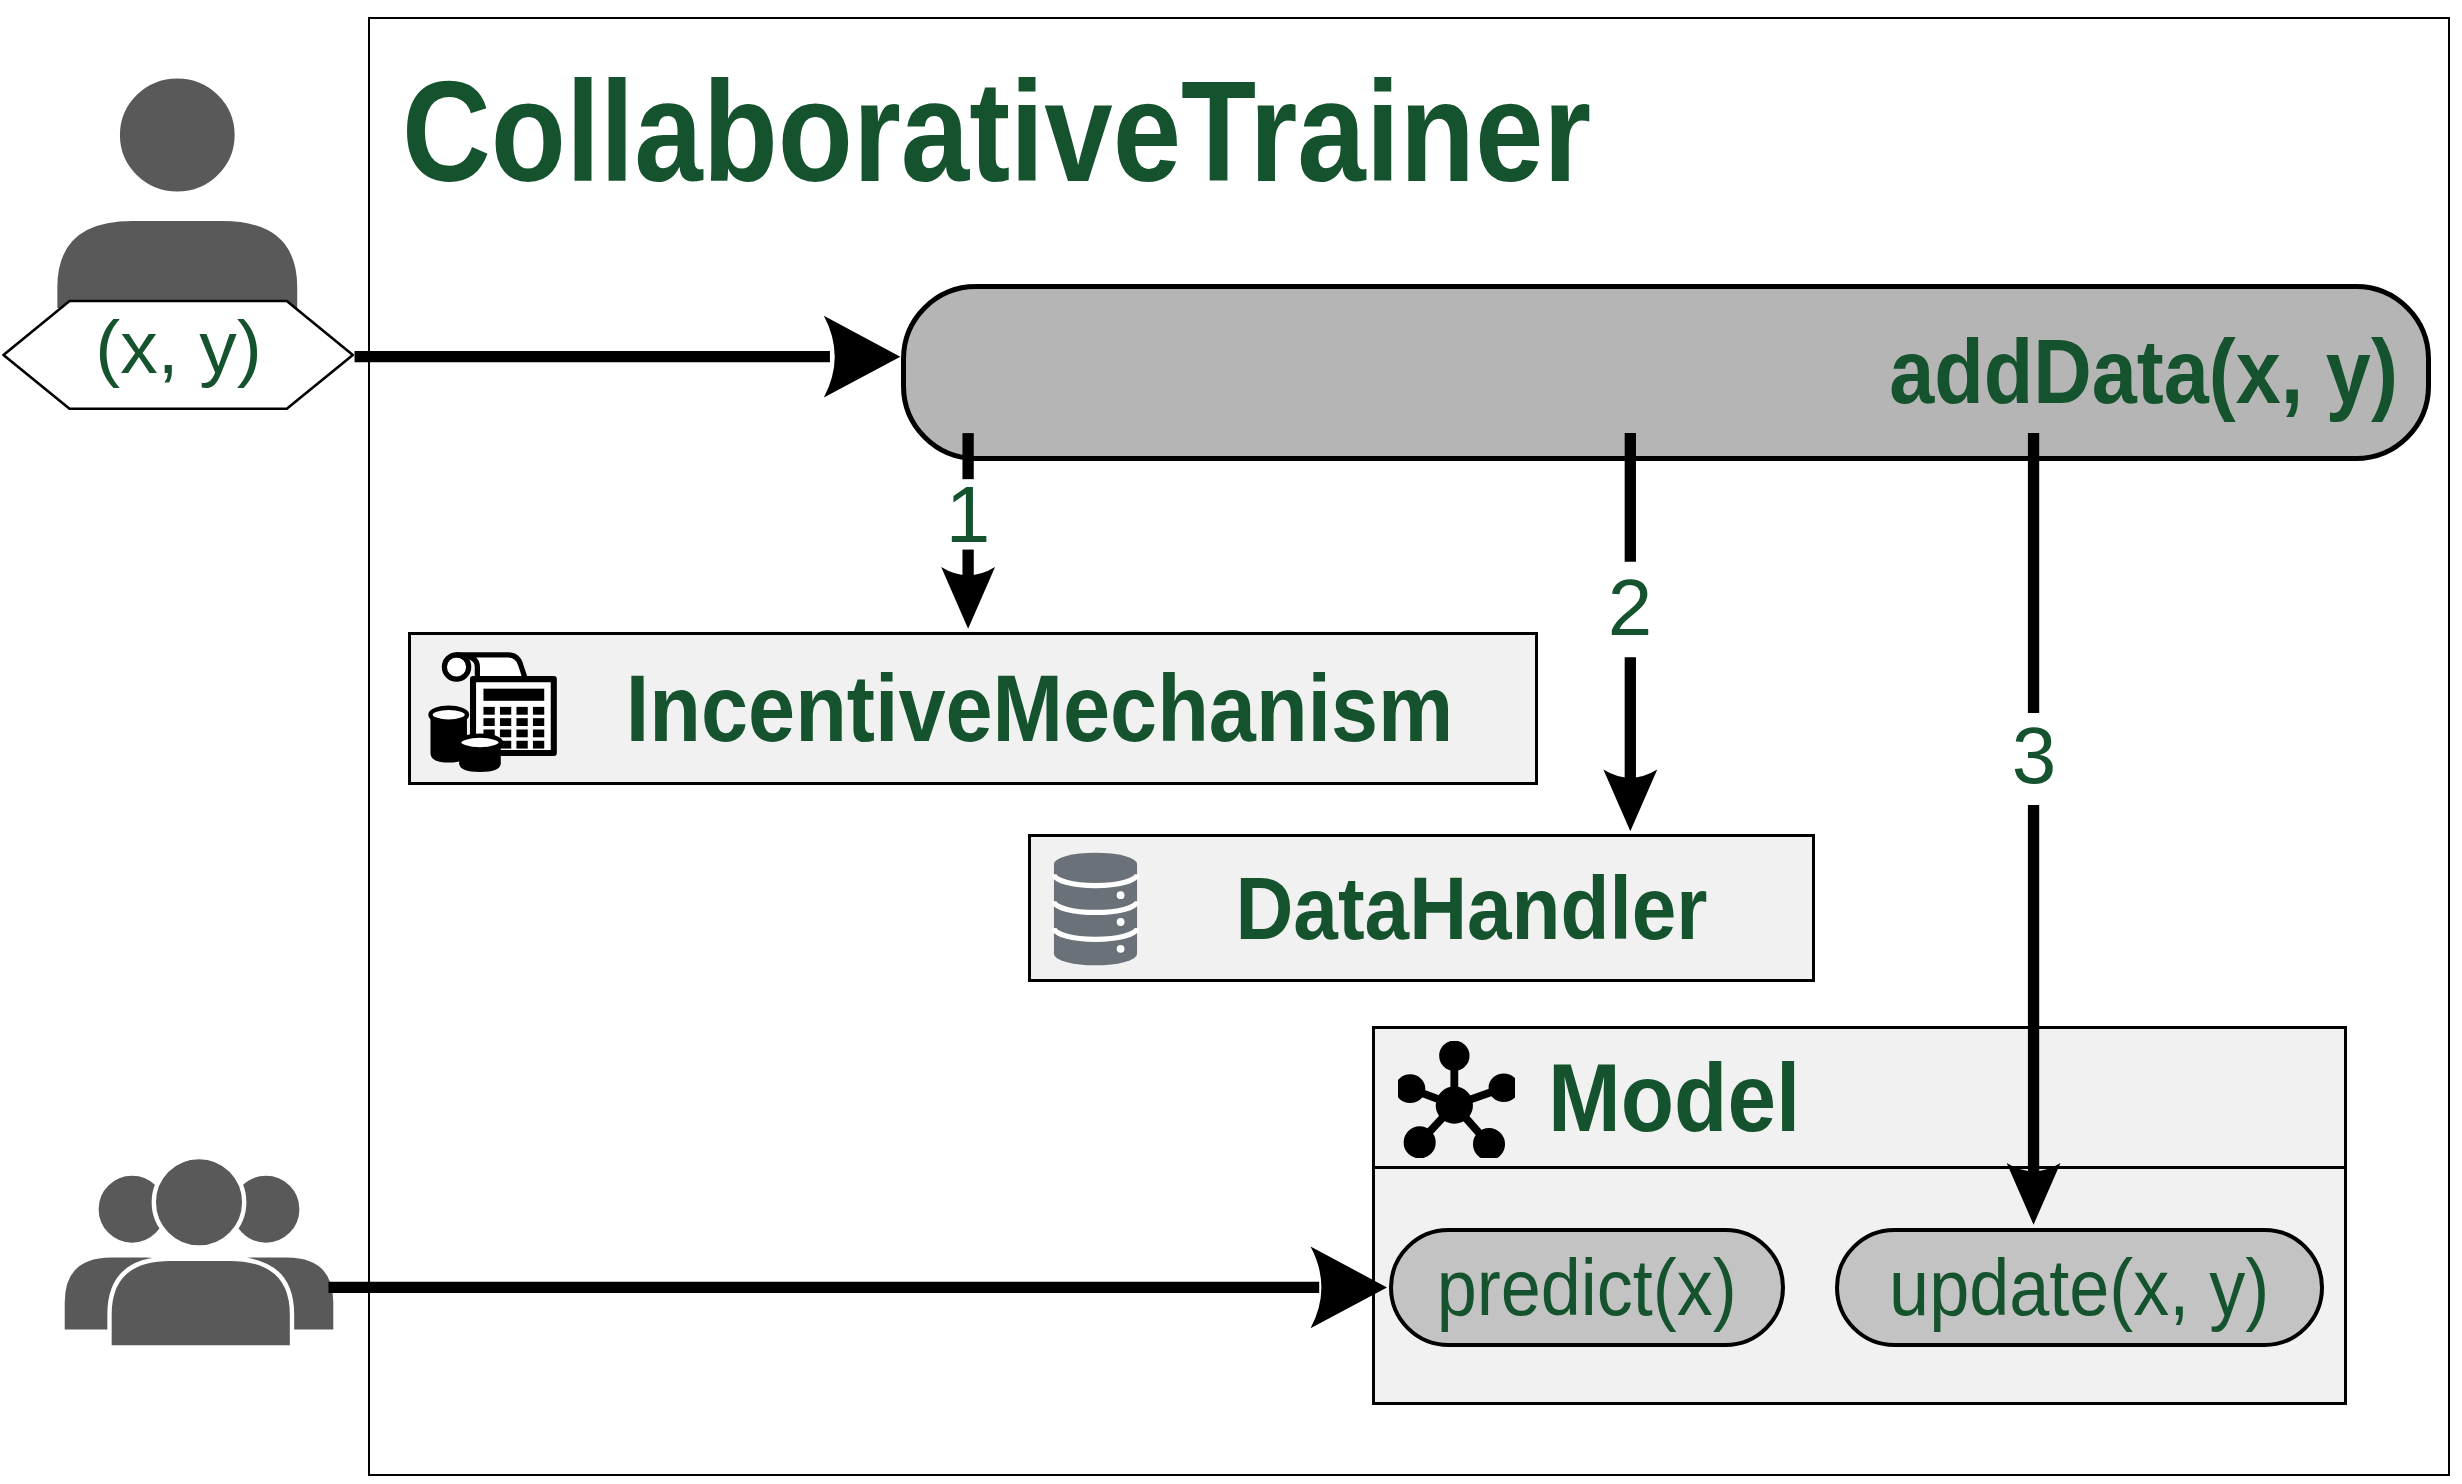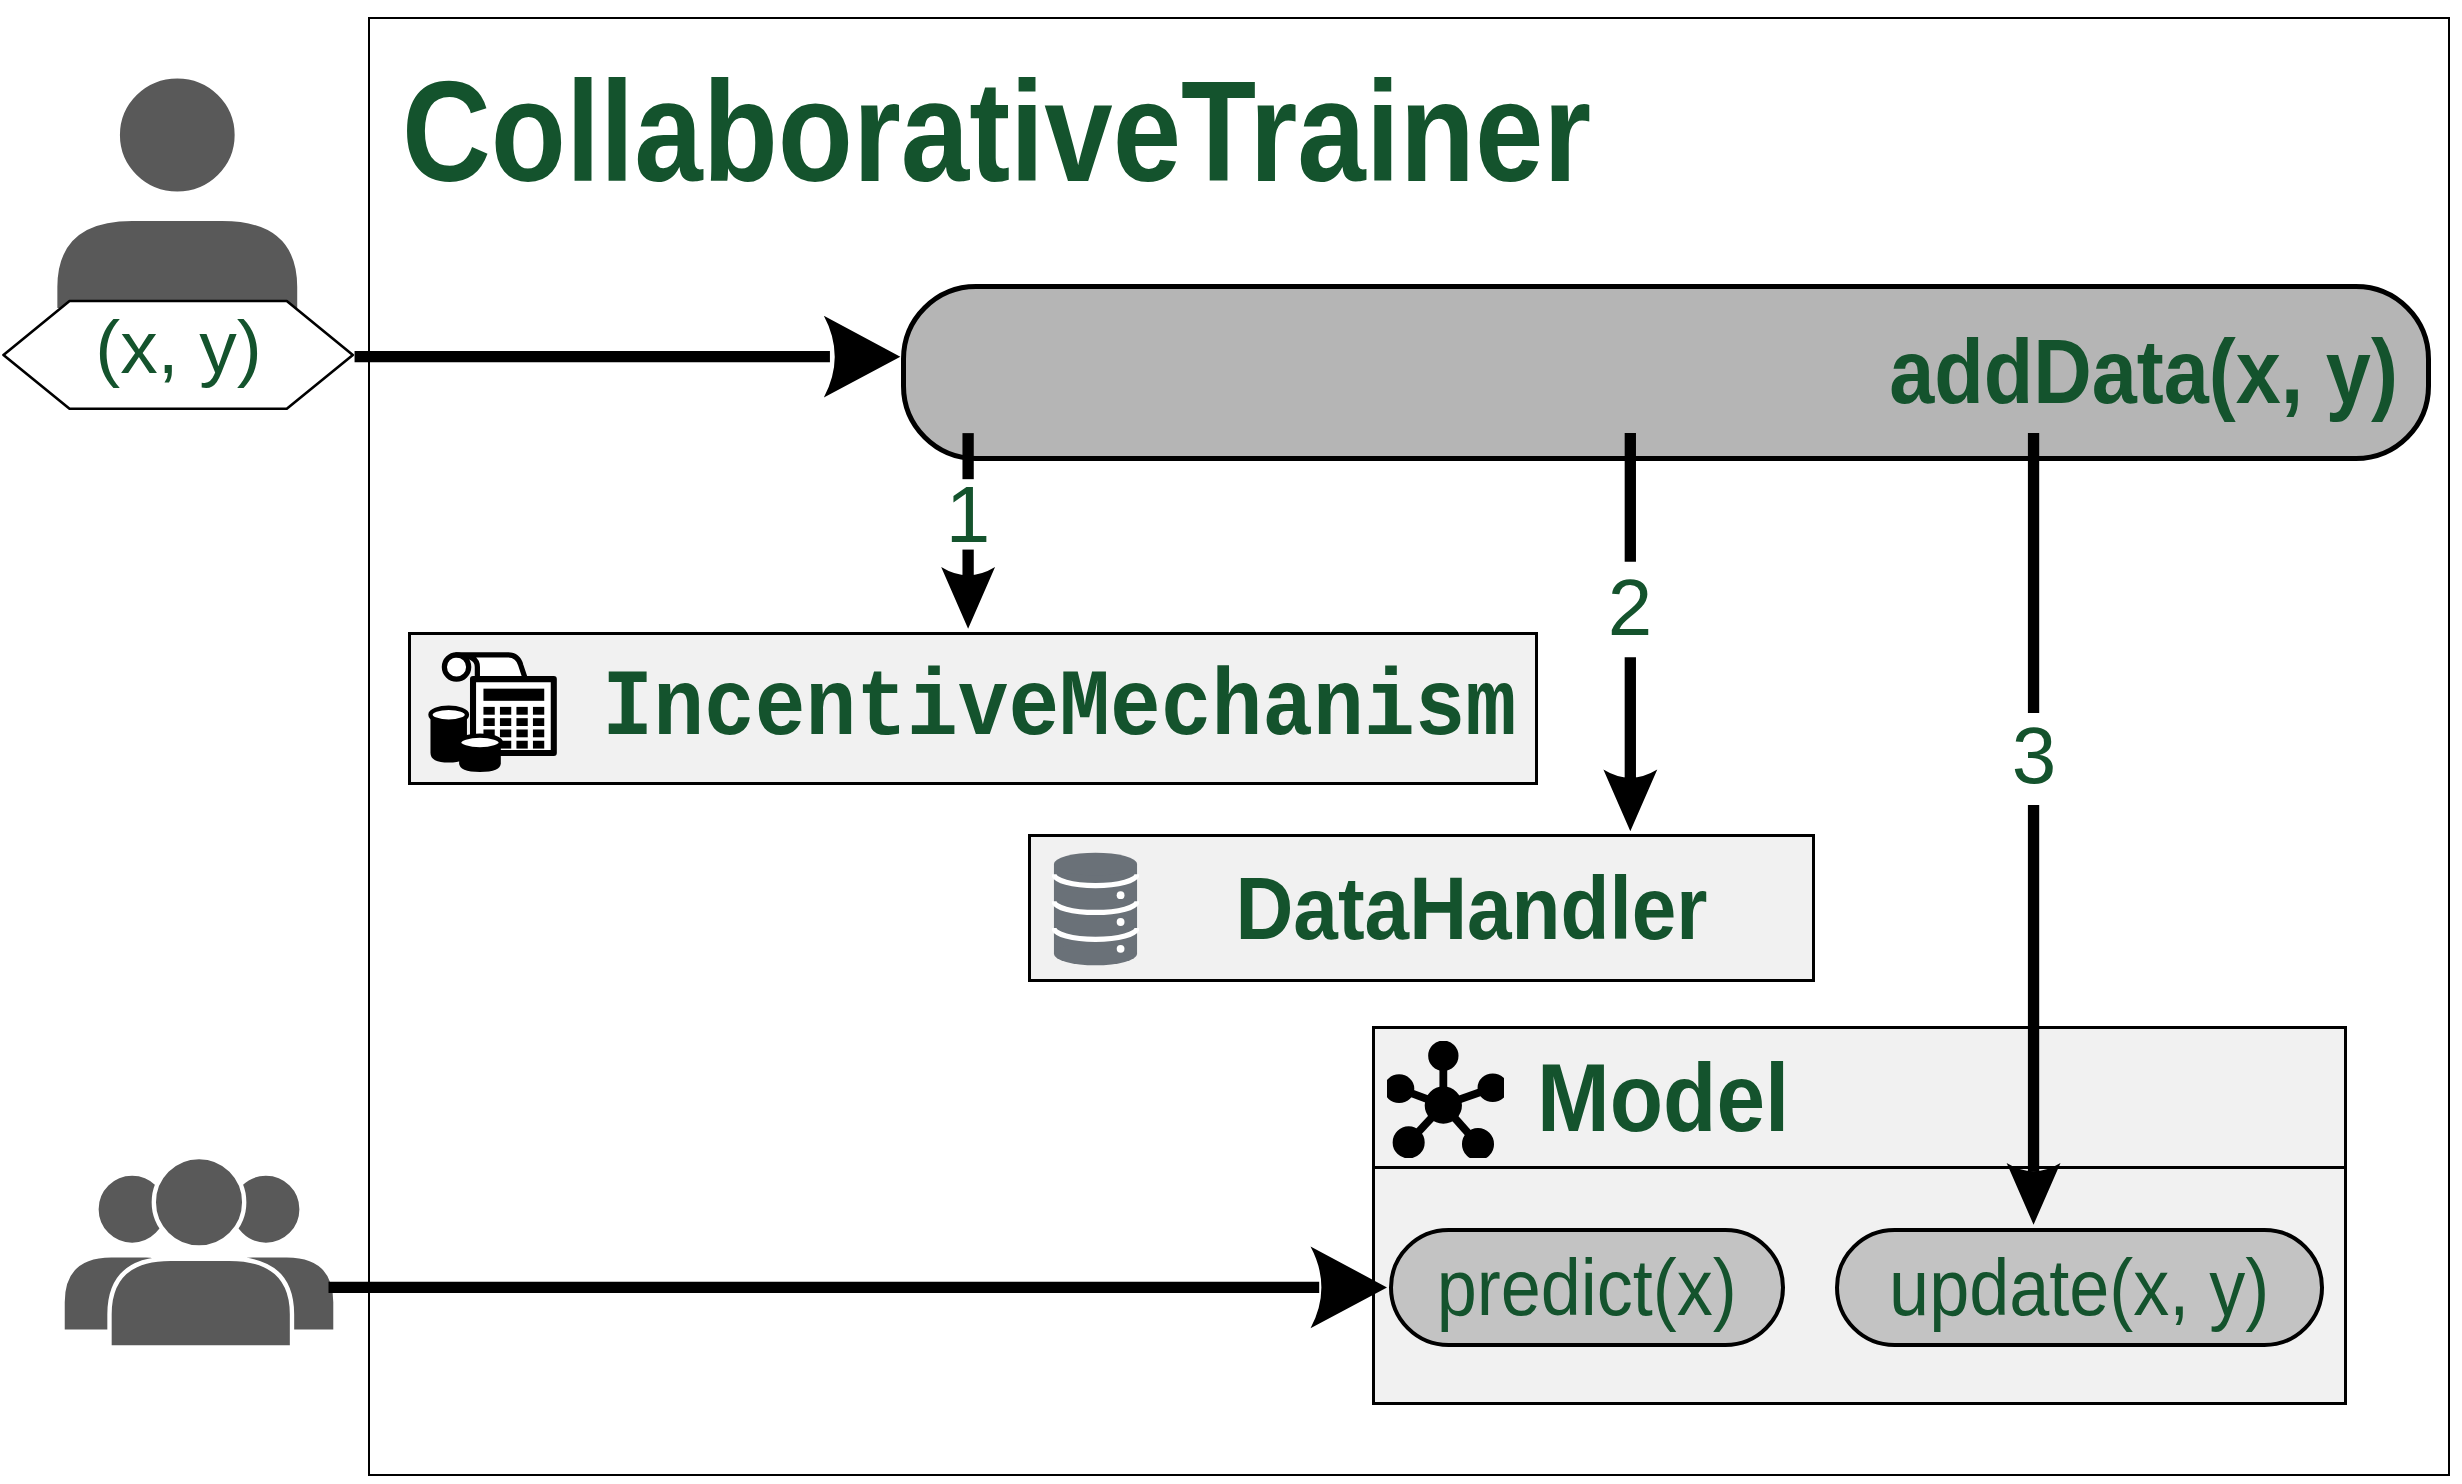--- a/index.html
+++ b/index.html
@@ -24,35 +24,35 @@
     left:901px;top:284px;width:1530px;height:177px;border-radius:75px;
     background:#b5b5b5;border:5.2px solid #000;box-sizing:border-box;
     display:flex;align-items:center;justify-content:flex-end;z-index:1;
   }
   #adddata-pill .lbl{font-size:90px;font-weight:bold;white-space:nowrap;}
   
   .comp-box{
     background:#f1f1f1;border:3.5px solid #000;box-sizing:border-box;z-index:1;
     display:flex;align-items:center;
   }
-  #incentive-box{left:408px;top:632px;width:1130px;height:153px;font-family:Liberation Mono, monospace;}
+  #incentive-box{left:408px;top:632px;width:1130px;height:153px;}
   #incentive-box .lbl{
     flex:1;text-align:center;padding-left:148px;font-size:94px;font-weight:bold;white-space:nowrap;
   }
   #datahandler-box{left:1028px;top:834px;width:787px;height:148px;justify-content:center;}
   #datahandler-box .lbl{
     flex:1;text-align:center;padding-left:111px;font-size:89px;font-weight:bold;white-space:nowrap;
   }
   #model-box{
     left:1372px;top:1026px;width:975px;height:379px;
     background:#f1f1f1;border:3.5px solid #000;box-sizing:border-box;z-index:1;
   }
   #model-header{
     position:absolute;left:0;top:0;right:0;height:140px;border-bottom:3.5px solid #000;
-    display:flex;align-items:center;padding-left:12px;box-sizing:border-box;
+    display:flex;align-items:center;padding-left:23px;box-sizing:border-box;
   }
   #model-header .lbl{font-size:97px;font-weight:bold;margin-left:19px;white-space:nowrap;}
   .inner-pill{
     position:absolute;border-radius:61px;background:#c3c3c3;border:4.3px solid #000;
     box-sizing:border-box;display:flex;align-items:center;justify-content:center;
   }
   #predict-pill{left:14px;top:199px;width:396px;height:119px;}
   #update-pill{left:460px;top:199px;width:489px;height:119px;}
   .inner-pill .lbl{font-size:80px;font-weight:normal;white-space:nowrap;}
   

